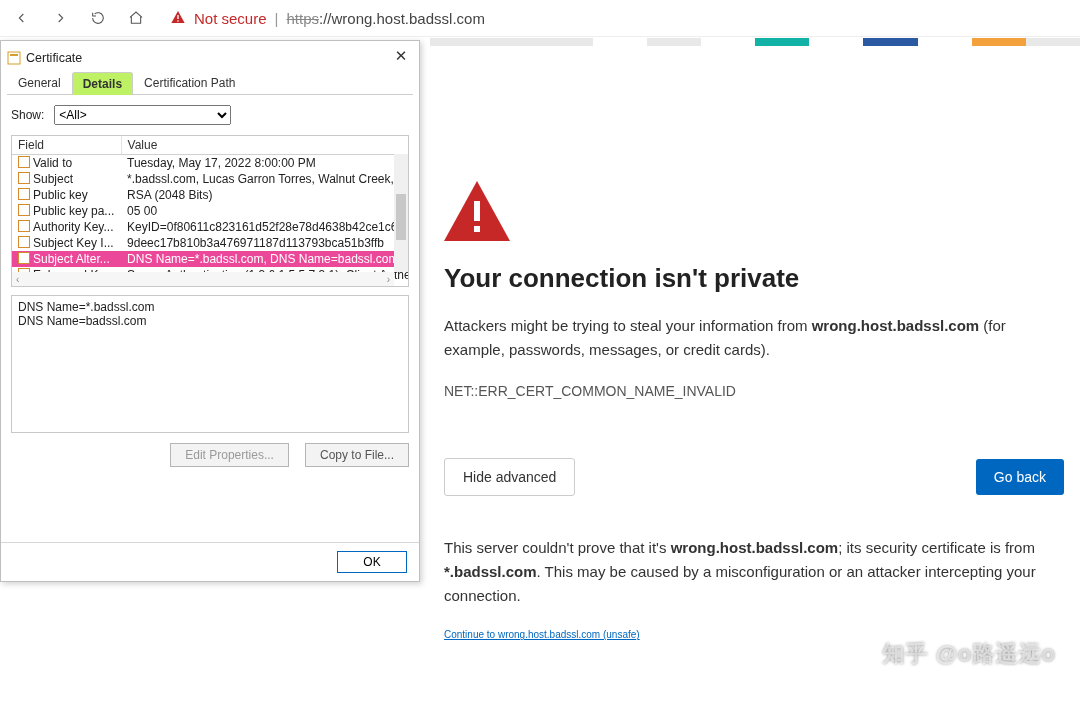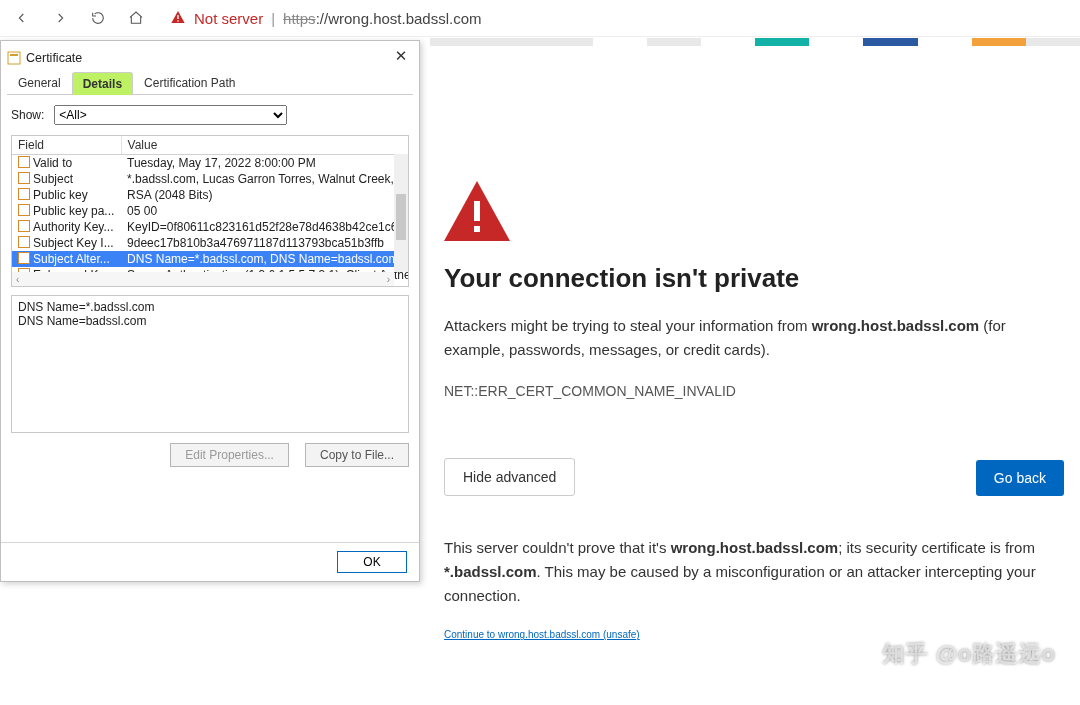--- a/index.html
+++ b/index.html
@@ -12,44 +12,44 @@
   .pipe{color:#999;}
   .url-struck{color:#888;text-decoration:line-through;}
   .url-rest{color:#444;}
 
   .page{position:absolute;left:0;right:0;top:36px;bottom:0;}
   .err{position:absolute;left:444px;top:145px;width:620px;}
   .tri{width:66px;height:60px;margin-bottom:22px;}
   .err h1{font-size:26px;font-weight:600;margin:0 0 20px 0;color:#222;}
   .err p{font-size:15px;color:#333;margin:0 0 18px 0;line-height:1.6;}
   .err .code{color:#555;font-size:14px;margin-bottom:56px;}
-  .btnrow{display:flex;gap:14px;align-items:flex-end;}
+  .btnrow{display:flex;gap:14px;align-items:center;}
   .btn{height:36px;padding:0 18px;font-size:14px;border-radius:3px;display:inline-flex;align-items:center;cursor:pointer;}
   .btn-ghost{border:1px solid #ccc;background:#fff;color:#333;}
   .btn-primary{background:#0067c0;color:#fff;border:none;margin-left:auto;}
   .details-host{font-weight:600;}
   .continue{color:#0067c0;font-size:10px;text-decoration:underline;display:inline-block;}
   .colorstrip{position:absolute;left:430px;top:2px;right:0;height:10px;display:flex;}
   .colorstrip span{flex:1;height:8px;}
 
   .dlg{position:absolute;left:0;top:4px;width:418px;height:540px;background:#fff;border:1px solid #bfbfbf;box-shadow:2px 2px 6px rgba(0,0,0,.18);}
   .dlg-title{height:24px;display:flex;align-items:flex-end;padding:0 6px;font-size:12.5px;}
   .dlg-title .ico{width:14px;height:14px;margin-right:5px;}
   .dlg-close{margin-left:auto;width:24px;text-align:center;font-size:15px;color:#333;}
   .tabs{display:flex;border-bottom:1px solid #ccc;margin:6px 6px 0 6px;font-size:12px;}
   .tab{padding:4px 10px;border:1px solid transparent;border-bottom:none;color:#333;}
   .tab.active{border-color:#ccc;background:#bef264;border-radius:3px 3px 0 0;position:relative;top:1px;font-weight:bold;}
   .inner{margin:10px 10px 0 10px;}
   .showrow{display:flex;align-items:center;gap:10px;font-size:12px;margin-bottom:10px;}
-  .showrow select{width:233px;height:20px;font-size:12px;}
+  .showrow select{width:177px;height:20px;font-size:12px;}
   .grid{border:1px solid #c8c8c8;height:150px;overflow:hidden;font-size:12px;position:relative;}
   .grid table{width:100%;border-collapse:collapse;}
   .grid th{text-align:left;font-weight:400;background:#fff;border-bottom:1px solid #d0d0d0;border-right:1px solid #e3e3e3;padding:2px 6px;color:#333;}
   .grid td{padding:1px 6px;white-space:nowrap;overflow:hidden;text-overflow:clip;}
-  .grid tr.sel td{background:#3b82f6;color:#fff;}
+  .grid tr.sel td{background:#ec4899;color:#fff;}
   .grid .fld{width:90px;}
   .vscroll{position:absolute;right:0;top:18px;bottom:14px;width:14px;background:#f0f0f0;}
   .vscroll .thumb{position:absolute;left:2px;right:2px;top:40px;height:46px;background:#c8c8c8;}
   .hscroll{position:absolute;left:0;right:14px;bottom:0;height:14px;background:#f6f6f6;display:flex;align-items:center;justify-content:space-between;padding:0 4px;color:#888;font-size:10px;}
   .valbox{border:1px solid #c8c8c8;height:128px;margin-top:8px;padding:4px 6px;font-size:12px;white-space:pre-line;}
   .dlg-btns{display:flex;gap:16px;justify-content:flex-end;margin:10px 0;}
   .dlg-btns .b{height:22px;padding:0 14px;font-size:12px;border:1px solid #b5b5b5;background:#f3f3f3;color:#555;display:inline-flex;align-items:center;}
   .dlg-btns .b.disabled{color:#9a9a9a;}
   .dlg-foot{position:absolute;left:0;right:0;bottom:0;height:38px;border-top:1px solid #d6d6d6;display:flex;align-items:center;justify-content:flex-end;padding:0 12px;}
   .dlg-foot .ok{width:70px;height:22px;border:1px solid #0067c0;background:#fff;font-size:12px;}
@@ -81,21 +81,21 @@
       </svg>
     </div>
   <div class="addrbar">
     <span class="warn-icon">
       <svg viewBox="0 0 24 24">
           <path d="M12 3 L22 21 L2 21 Z" fill="#c62828"></path>
           <rect x="11" y="9" width="2" height="6" fill="#fff"></rect>
           <rect x="11" y="17" width="2" height="2" fill="#fff"></rect>
         </svg>
     </span>
-    <span class="not-secure">Not server</span>
+    <span class="not-secure">Not secure</span>
     <span class="pipe">|</span>
     <span>
       <span class="url-struck">https</span><span class="url-rest">://wrong.host.badssl.com</span>
     </span>
   </div>
 </div>
 
 <div class="page">
   <div class="colorstrip" id="stripe">
       <span style="background: rgb(232, 232, 232);"></span>

